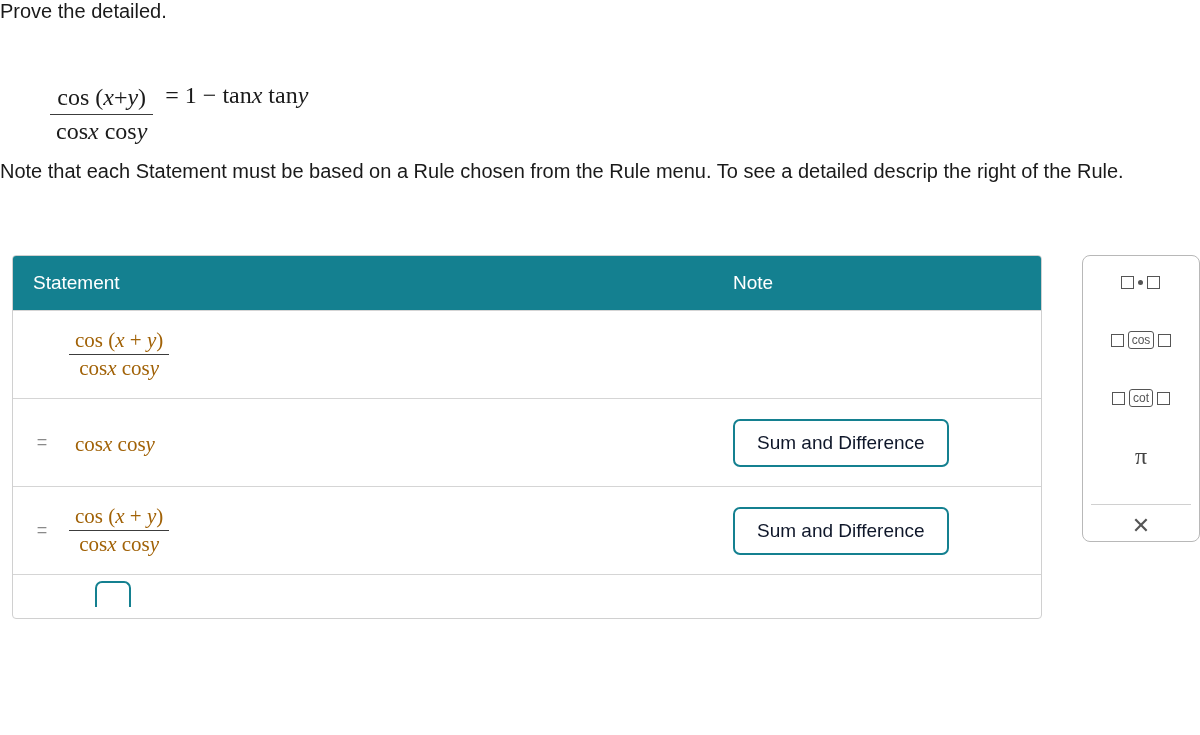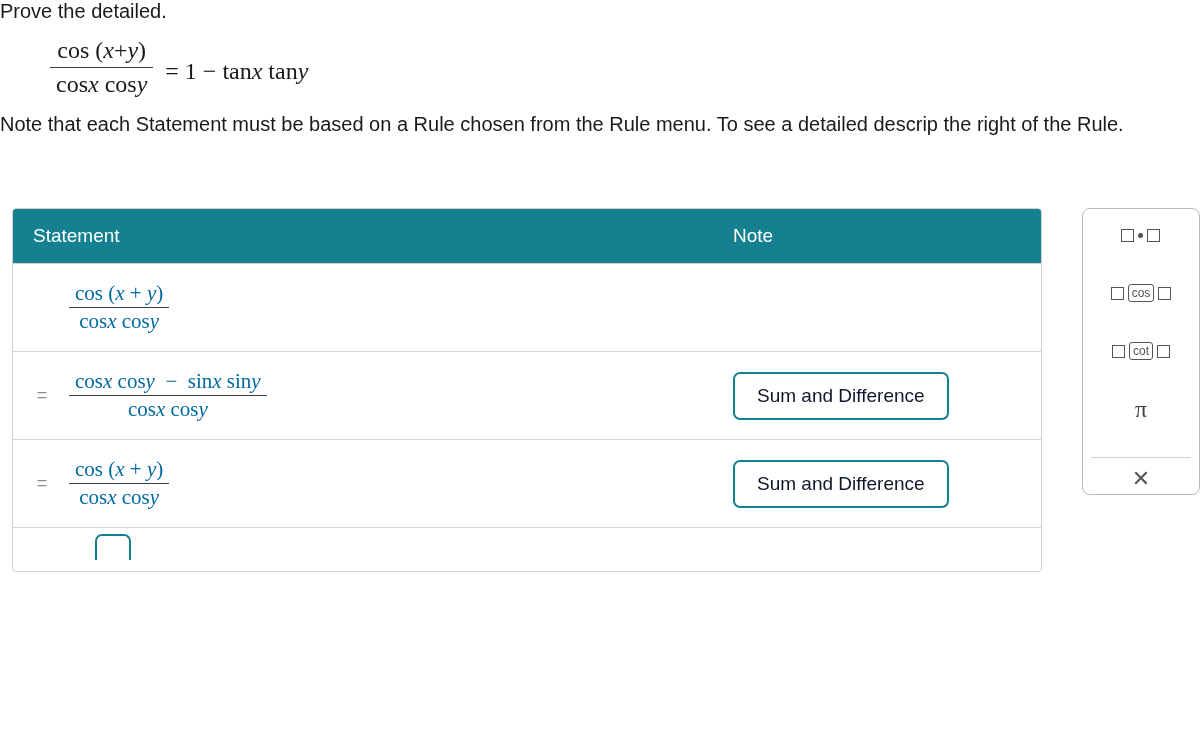--- a/index.html
+++ b/index.html
@@ -9,42 +9,42 @@
     font-size: 18px;
     color: #1a1a1a;
     background: #fff;
     width: 1200px;
     height: 735px;
     overflow: hidden;
     position: relative;
   }
   .problem-text { padding: 0 0 10px 0; font-size: 20px; }
   .identity { padding: 4px 0 10px 50px; }
-  .identity .frac { display:inline-block; vertical-align:middle; text-align:center; }
+  .identity .frac { display:inline-block; vertical-align:middle; text-align:center;margin-top:47px; }
   .identity .num { display:block; border-bottom:1.5px solid #000; padding:0 6px 2px 6px; }
   .identity .den { display:block; padding:2px 6px 0 6px; }
   .identity .op { display:inline-block; vertical-align:middle; padding:0 6px;margin-top:8px; }
   .note { font-size:20px; padding:2px 2px 10px 0; line-height:1.4; }
   .main-row { display:flex; align-items:flex-start; padding:60px 0 0 12px; gap:40px; }
   .proof-table {
     width: 1050px;
     border:1px solid #d0d0d0;
     border-radius:4px;
     overflow:hidden;
   }
   .hdr-row { display:flex; background:#148090; color:#fff; }
   .hdr-cell { padding:16px 20px; font-size:19px; }
   .hdr-statement { flex:0 0 700px; }
   .hdr-rule { flex:1; }
   .body-row { display:flex; border-top:1px solid #d5d5d5; min-height:88px; align-items:center; }
   .body-row:nth-child(even){ background:#fff; }
   .cell-statement { flex:0 0 700px; padding:14px 20px; display:flex; align-items:center; gap:18px; }
   .cell-rule { flex:1; padding:14px 20px; }
   .eq-sign { color:#8a8a8a; font-size:18px; width:18px; text-align:center; }
-  .math { font-family:'Times New Roman', serif; font-size:21px; color:#0369a1; line-height:1; }
+  .math { font-family:'Times New Roman', serif; font-size:21px; color:#a16207; line-height:1; }
   .mathvar { font-style: italic; }
   .frac { display:inline-block; vertical-align:middle; text-align:center; }
   .frac .num { display:block; border-bottom:1.3px solid #3c3c3c; padding:0 6px 3px 6px; }
   .frac .den { display:block; padding:3px 6px 0 6px;text-align:center; }
   .rule-pill {
     display:inline-block;
     border:2px solid #148090;
     border-radius:7px;
     padding:11px 22px;
     color:#0f172a;
@@ -108,21 +108,20 @@
         </span>
       </div>
       <div class="cell-rule"></div>
     </div>
 
     <div class="body-row">
       <div class="cell-statement">
         <span class="eq-sign">=</span>
         <span class="math">
           <span class="frac">
-            <span class="num">cos<span class="mathvar">x</span>&nbsp;cos<span class="mathvar">y</span> &nbsp;−&nbsp; sin<span class="mathvar">x</span>&nbsp;sin<span class="mathvar">y</span></span>
             <span class="den">cos<span class="mathvar">x</span>&nbsp;cos<span class="mathvar">y</span></span>
           </span>
         </span>
       </div>
       <div class="cell-rule">
         <span class="rule-pill">Sum and Difference</span>
       </div>
     </div>
 
     <div class="body-row">

